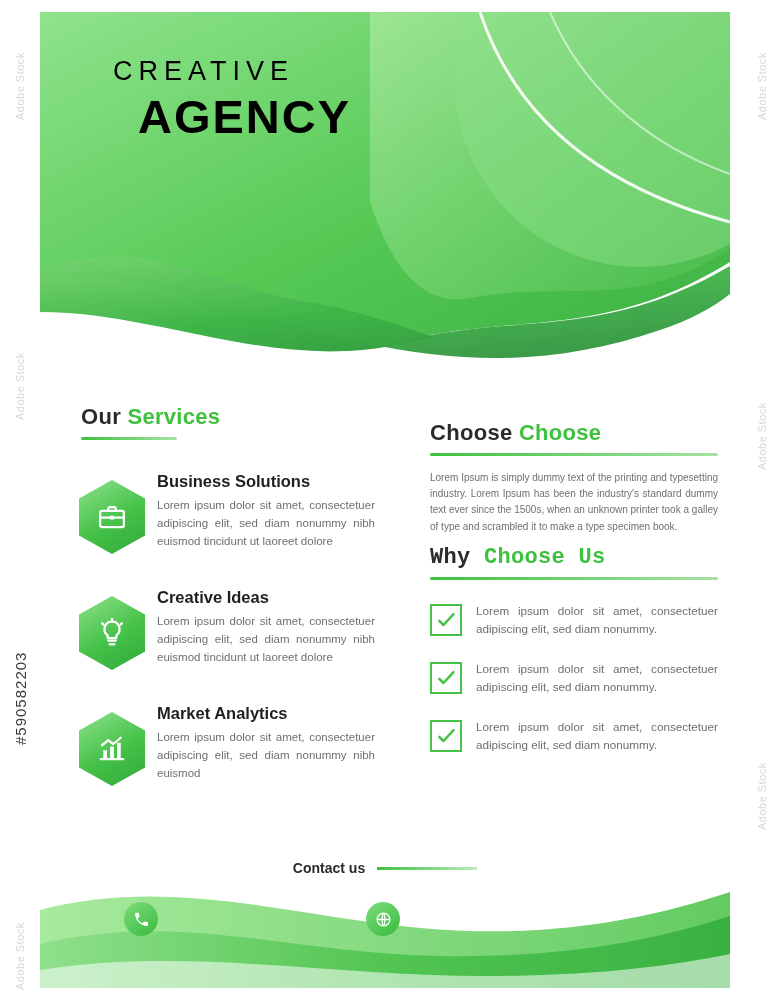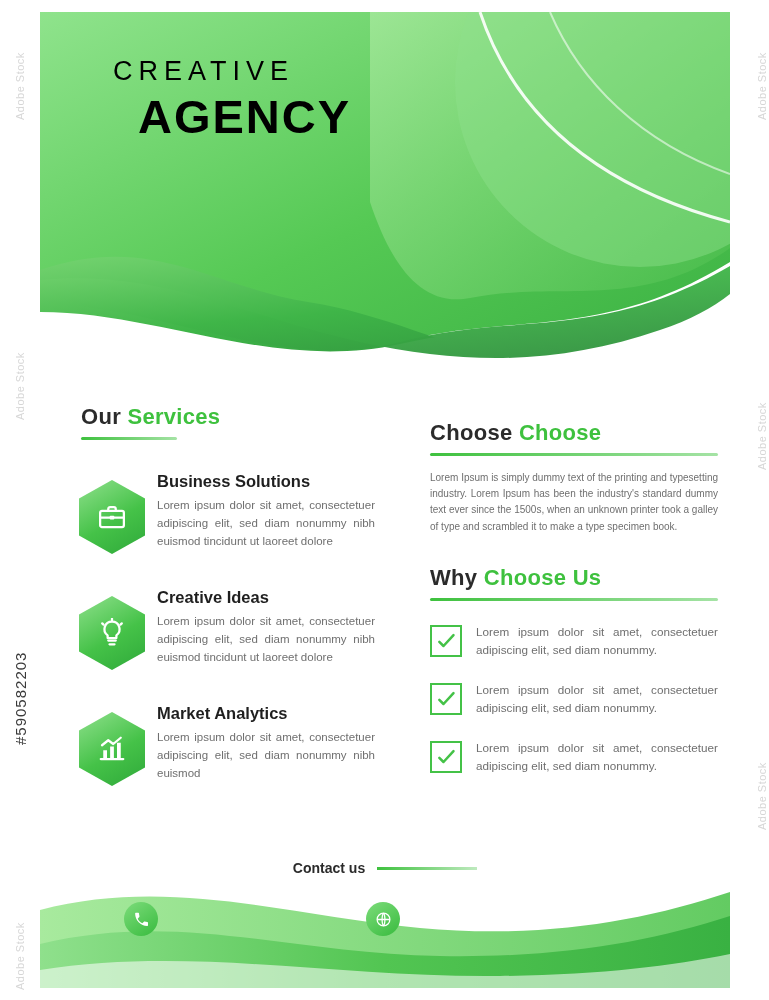--- a/index.html
+++ b/index.html
@@ -173,21 +173,21 @@
     width: 288px;
   }
   .about-head .head-rule { width: 100%; }
   .about-body {
     margin-top: 14px;
     font-size: 10px;
     line-height: 1.62;
     color: #6f6f6f;
     text-align: justify;
   }
-  .why-head { margin-top: 30px; }
+  .why-head { margin-top: 10px; font-family: Liberation Mono, monospace; }
   .why-head .head-rule { width: 100%; }
 
   .check-item {
     display: flex;
     gap: 14px;
     margin-top: 22px;
     align-items: flex-start;
   }
   .check-box {
     flex: 0 0 auto;

